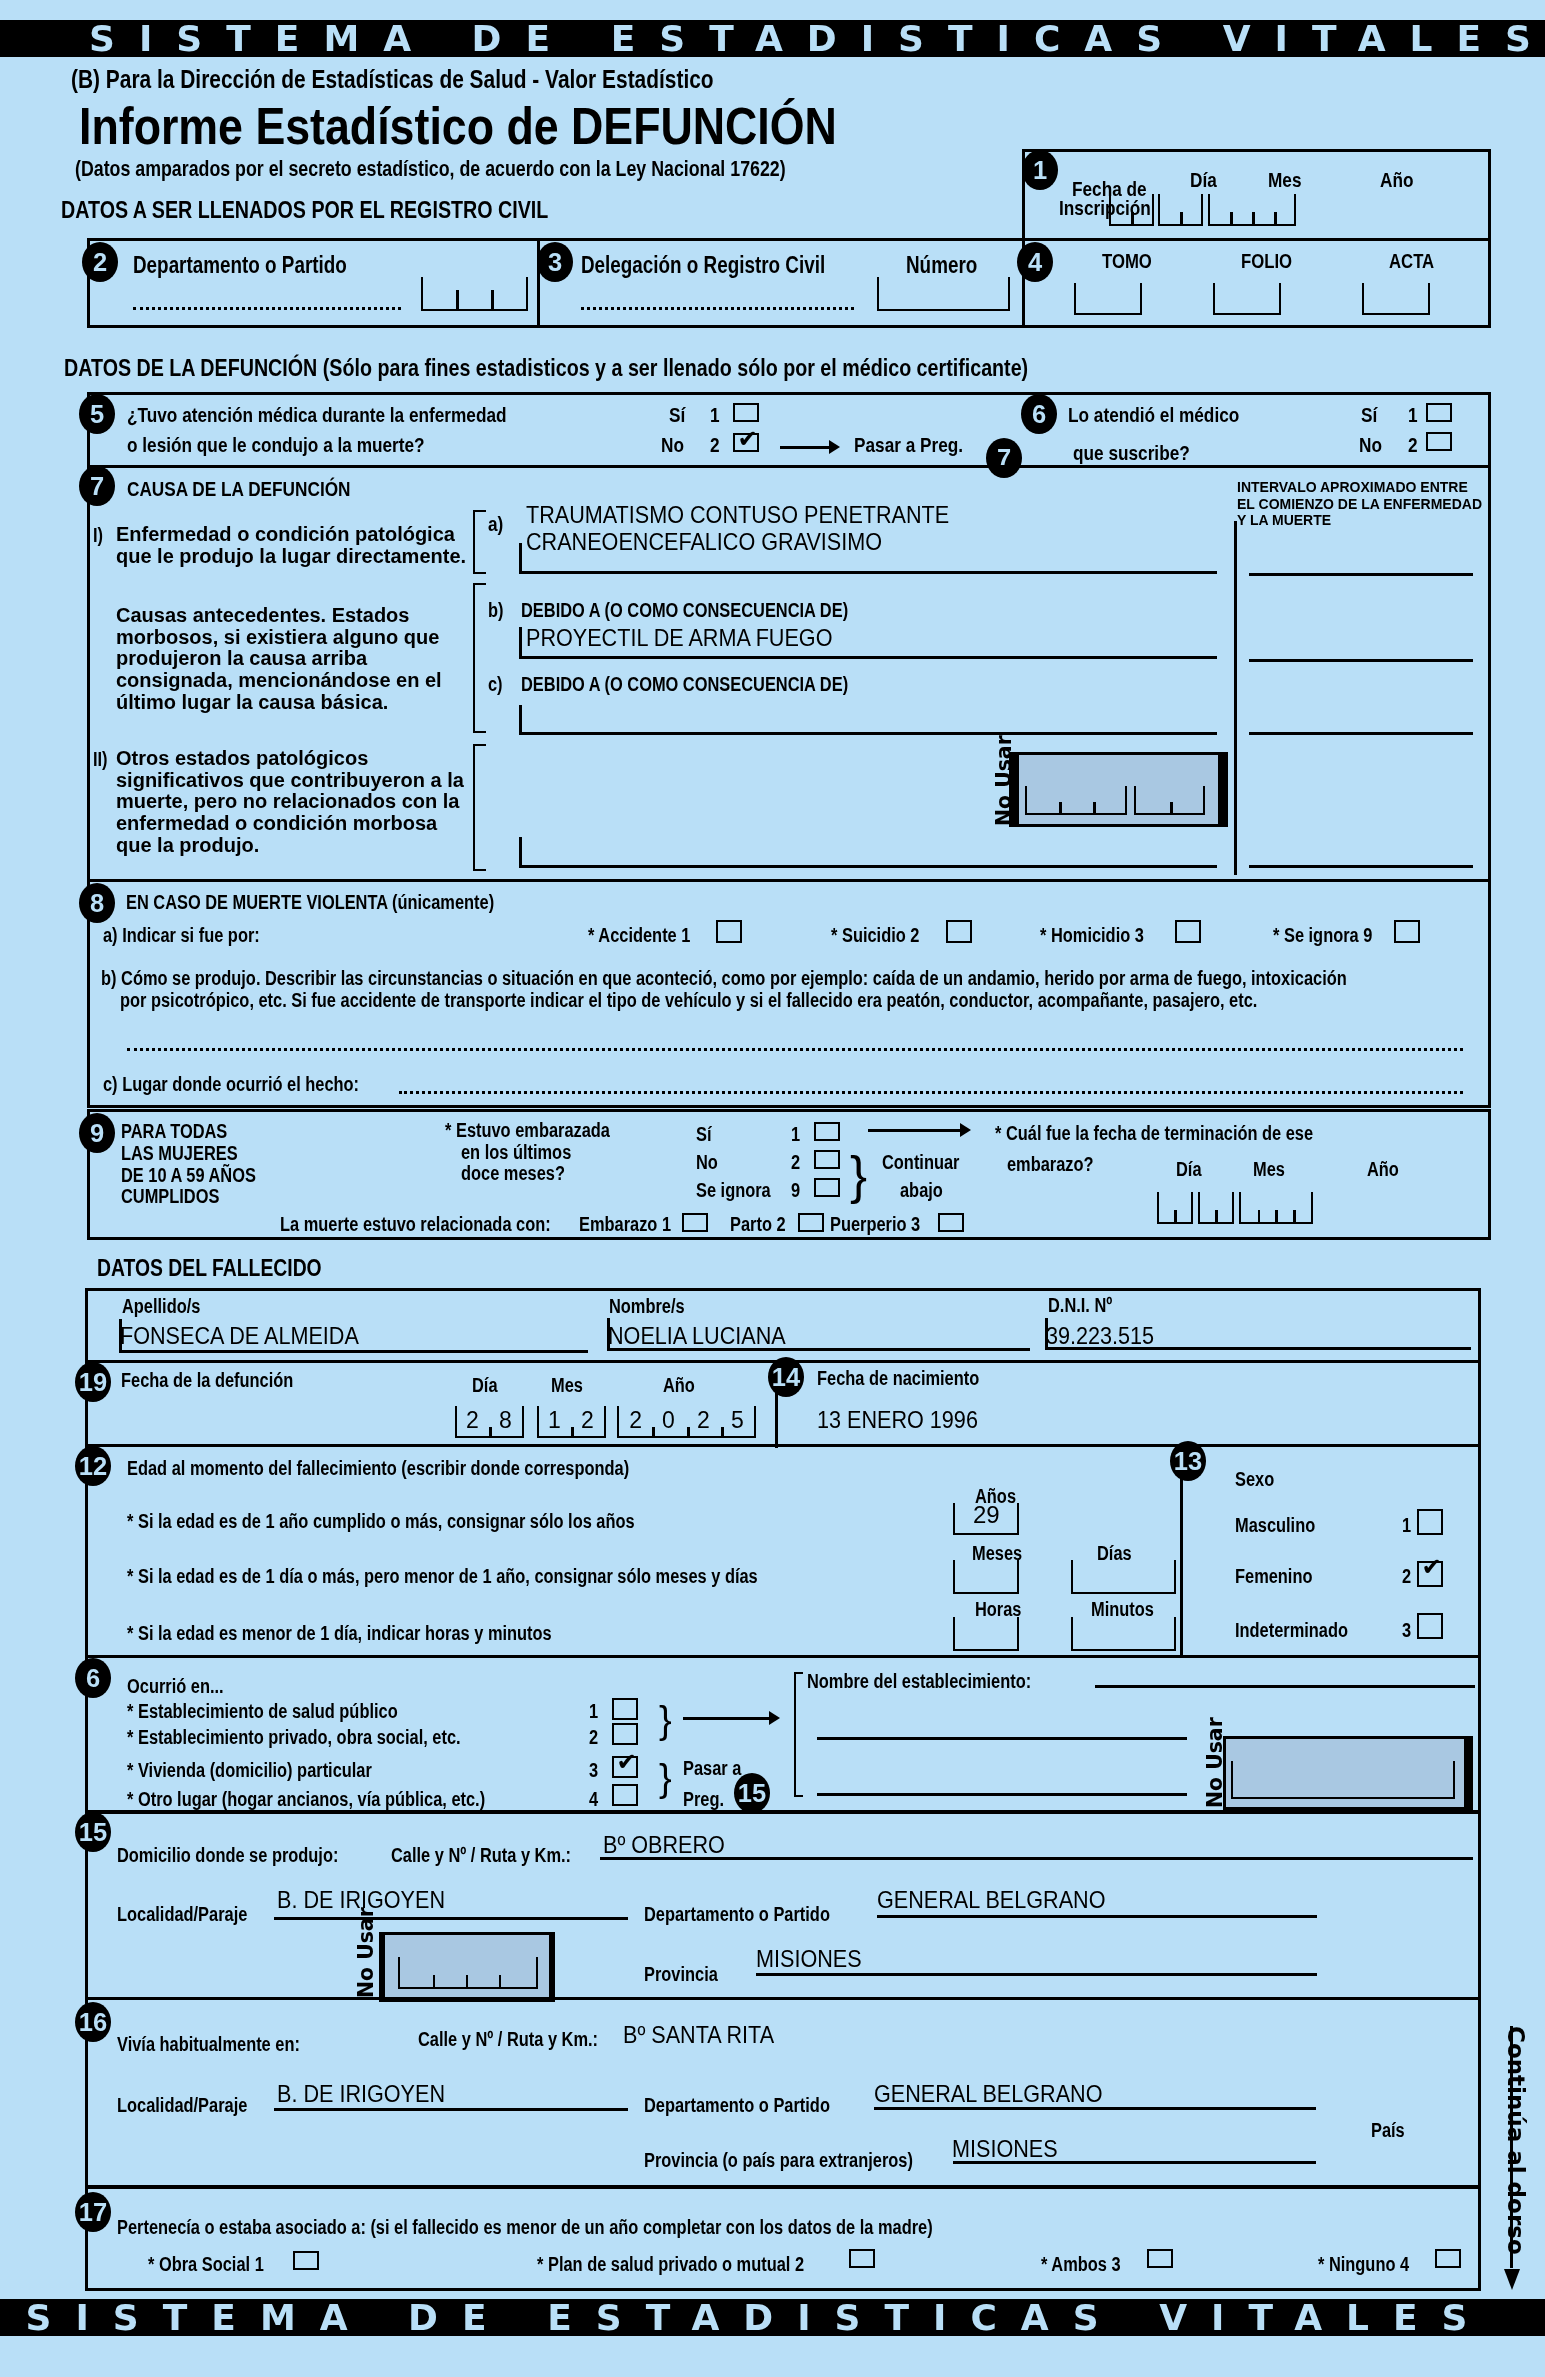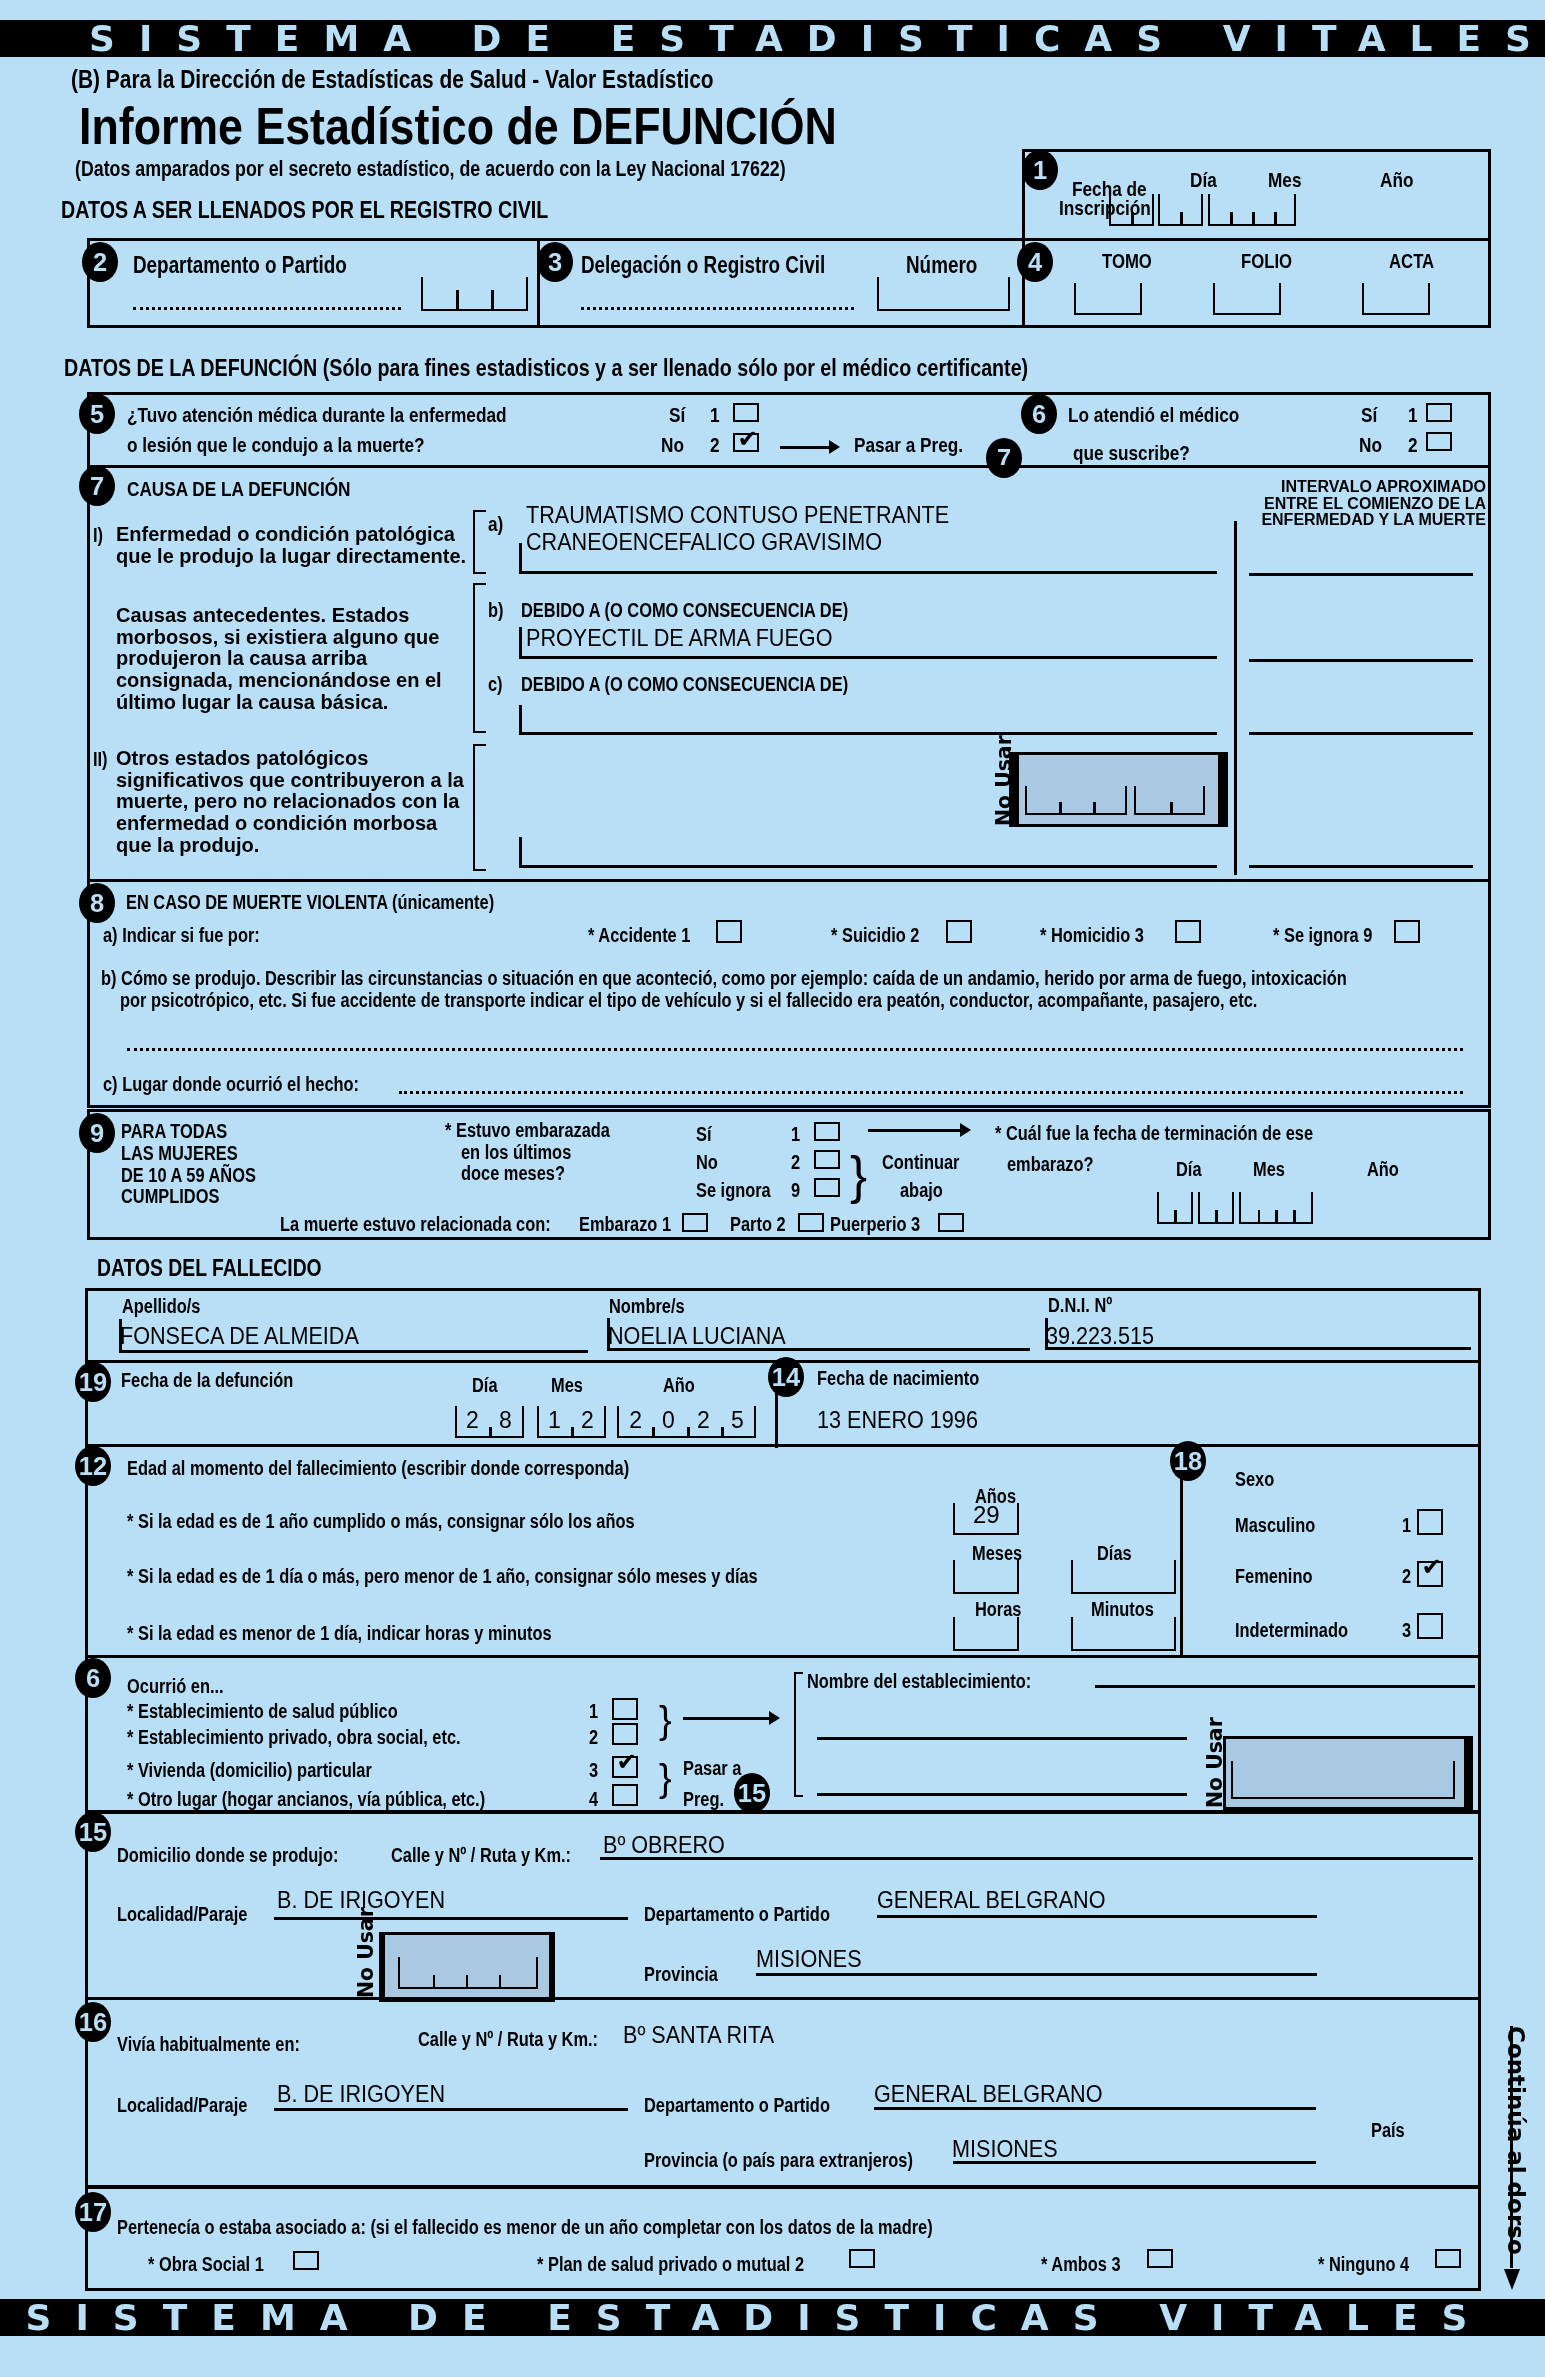--- a/index.html
+++ b/index.html
@@ -104,21 +104,21 @@
 <div class="lbl" style="left:1361px;top:403px;font-size:21px;">Sí</div>
 <div class="lbl" style="left:1408px;top:403px;font-size:21px;">1</div>
 <div class="cb" style="left:1426px;top:403px;"></div>
 <div class="lbl" style="left:1359px;top:433px;font-size:21px;">No</div>
 <div class="lbl" style="left:1408px;top:433px;font-size:21px;">2</div>
 <div class="cb" style="left:1426px;top:432px;"></div>
 
 <div class="box" style="left:87px;top:465px;width:1404px;height:417px;"></div>
 <div class="num" style="left:79px;top:466px;">7</div>
 <div class="lbl" style="left:127px;top:477px;font-size:21px;">CAUSA DE LA DEFUNCIÓN</div>
-<div class="abs" style="left:1237px;top:479px;width:249px;font-weight:bold;font-size:16px;text-align:right;line-height:16.6px;">INTERVALO APROXIMADO ENTRE EL COMIENZO DE LA ENFERMEDAD Y LA MUERTE</div>
+<div class="abs" style="left:1237px;top:479px;width:249px;font-weight:bold;font-size:14px;text-align:left;line-height:16.6px;">INTERVALO APROXIMADO ENTRE EL COMIENZO DE LA ENFERMEDAD Y LA MUERTE</div>
 <div class="vl" style="left:1234px;top:521px;height:354px;"></div>
 
 <div class="lbl" style="left:93px;top:524px;font-size:20px;">I)</div>
 <div class="abs" style="left:116px;top:524px;width:357px;font-weight:bold;font-size:20px;line-height:21.7px;">Enfermedad o condición patológica que le produjo la lugar directamente.</div>
 <div class="abs" style="left:116px;top:605px;width:357px;font-weight:bold;font-size:20px;line-height:21.7px;">Causas antecedentes. Estados morbosos, si existiera alguno que produjeron la causa arriba consignada, mencionándose en el último lugar la causa básica.</div>
 <div class="lbl" style="left:93px;top:748px;font-size:20px;">II)</div>
 <div class="abs" style="left:116px;top:748px;width:357px;font-weight:bold;font-size:20px;line-height:21.7px;">Otros estados patológicos significativos que contribuyeron a la muerte, pero no relacionados con la enfermedad o condición morbosa que la produjo.</div>
 
 <div class="bracket" style="left:473px;top:510px;height:64px;"></div>
 <div class="bracket" style="left:473px;top:583px;height:150px;"></div>
@@ -280,21 +280,21 @@
   </div>
 <div class="lbl" style="left:972px;top:1542px;font-size:20px;">Meses</div>
 <div class="lbl" style="left:1097px;top:1542px;font-size:20px;">Días</div>
 <div class="comb" style="left:953px;top:1560px;width:66px;height:34px;"></div>
 <div class="comb" style="left:1071px;top:1560px;width:105px;height:34px;"></div>
 <div class="lbl" style="left:975px;top:1598px;font-size:20px;">Horas</div>
 <div class="lbl" style="left:1091px;top:1598px;font-size:20px;">Minutos</div>
 <div class="comb" style="left:953px;top:1617px;width:66px;height:34px;"></div>
 <div class="comb" style="left:1071px;top:1617px;width:105px;height:34px;"></div>
 <div class="vl" style="left:1180px;top:1444px;height:214px;"></div>
-<div class="num" style="left:1170px;top:1441px;">18</div>
+<div class="num" style="left:1170px;top:1441px;">13</div>
 <div class="lbl" style="left:1235px;top:1468px;font-size:20px;">Sexo</div>
 <div class="lbl" style="left:1235px;top:1514px;font-size:20px;">Masculino</div>
 <div class="lbl" style="left:1402px;top:1514px;font-size:20px;">1</div>
 <div class="cb" style="left:1417px;top:1509px;height:25.5px;"></div>
 <div class="lbl" style="left:1235px;top:1565px;font-size:20px;">Femenino</div>
 <div class="lbl" style="left:1402px;top:1565px;font-size:20px;">2</div>
 <div class="cb checked" style="left:1417px;top:1561px;height:25.5px;"></div>
 <div class="lbl" style="left:1235px;top:1619px;font-size:20px;">Indeterminado</div>
 <div class="lbl" style="left:1402px;top:1619px;font-size:20px;">3</div>
 <div class="cb" style="left:1417px;top:1613px;height:25.5px;"></div>

